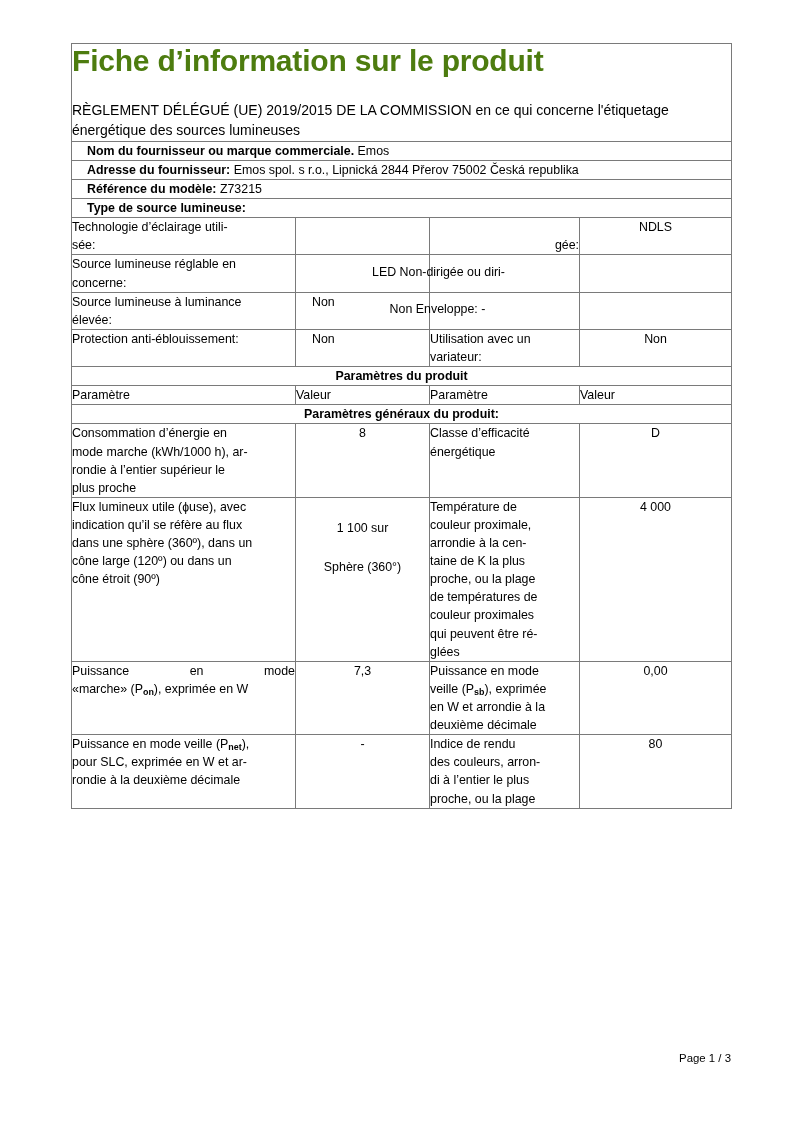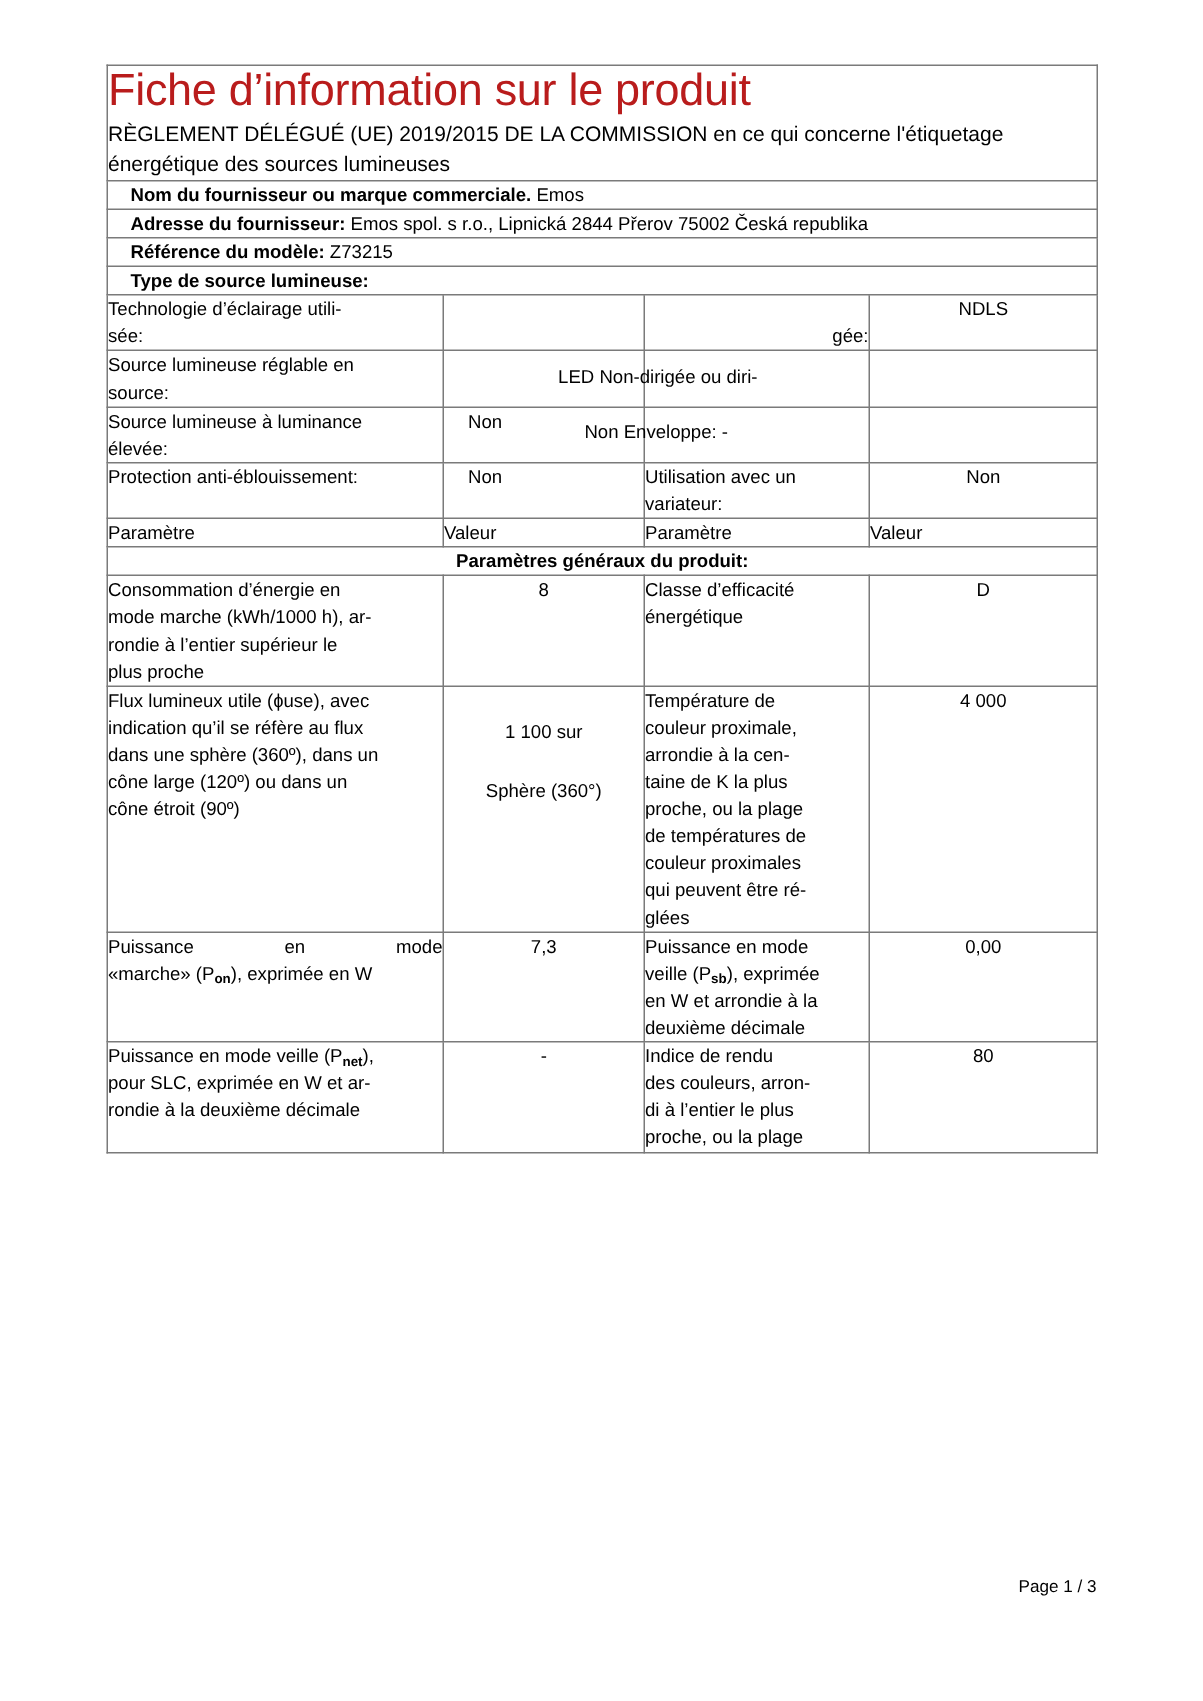--- a/index.html
+++ b/index.html
@@ -42,25 +42,25 @@
     border-top: 1px solid #5d5d5d;
   }
   .cell {
     padding: 5px 6px 6px 7px;
   }
   .pad-head {
     padding: 6px 7px 7px 8px;
   }
   
   .title {
-    color: #b91c1c;
+    color: #4d7c0f;
     font-size: 30px;
-    font-weight: normal;
+    font-weight: bold;
     letter-spacing: -0.2px;
-    margin: 0 0 3px 0;
+    margin: 0 0 24px 0;
     line-height: 1.1;
   }
   .regtext {
     font-size: 14px;
     line-height: 1.42;
     margin: 0;
   }
   .b { font-weight: bold; padding-left: 15px; }
   .center { text-align: center; }
   .just {
@@ -167,21 +167,21 @@
           <div style="text-align:right">gée:</div>
         </td>
         <td class="cell center">NDLS</td>
       </tr>
 
 
 
       <tr>
         <td class="cell just">
           <div>Source lumineuse réglable en</div>
-          <div>source:</div>
+          <div>concerne:</div>
         </td>
         <td class="cell spill">
           <div class="ovl" style="left:0; right:-150px; top:5px; text-align:center;">
             <span>Non</span>
             <span>Enveloppe: -</span>
           </div>
           <div style="visibility:hidden">&nbsp;</div>
         </td>
         <td class="cell"></td>
         <td class="cell"></td>
@@ -204,20 +204,23 @@
         <td class="cell">
           <div style="padding-left:16px">Non</div>
         </td>
         <td class="cell just">
           <div>Utilisation avec un</div>
           <div>variateur:</div>
         </td>
         <td class="cell center">Non</td>
       </tr>
 
+      <tr>
+        <td colspan="4" class="sect">Paramètres du produit</td>
+      </tr>
 
       <tr>
         <td class="cell">Paramètre</td>
         <td class="cell">Valeur</td>
         <td class="cell">Paramètre</td>
         <td class="cell">Valeur</td>
       </tr>
 
       <tr>
         <td colspan="4" class="sect">Paramètres généraux du produit:</td>

